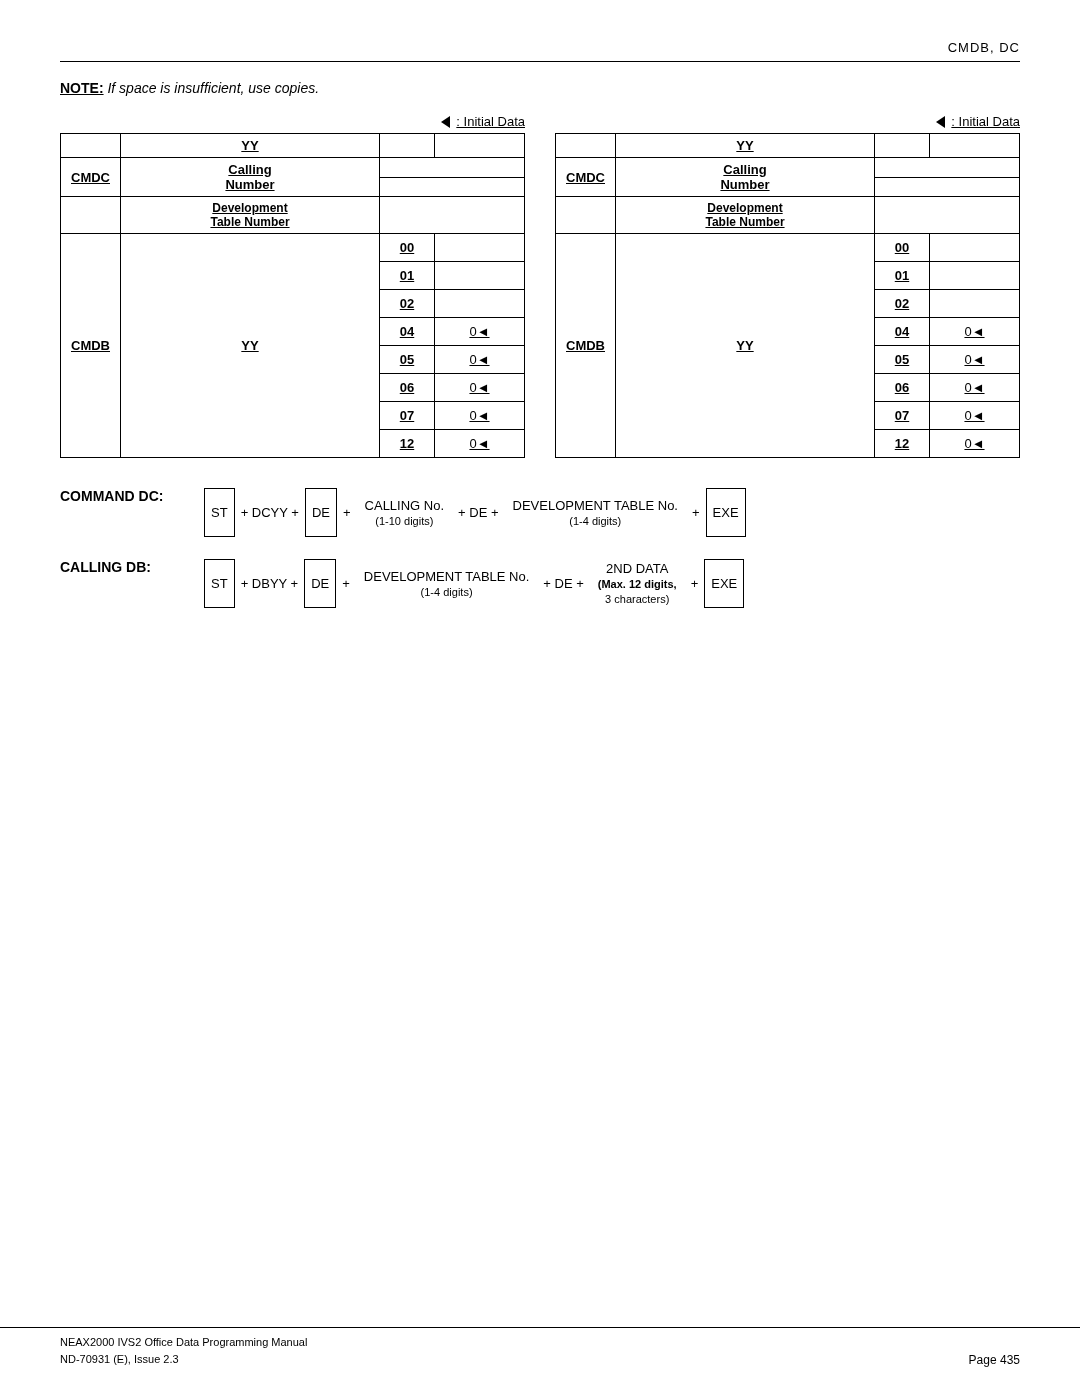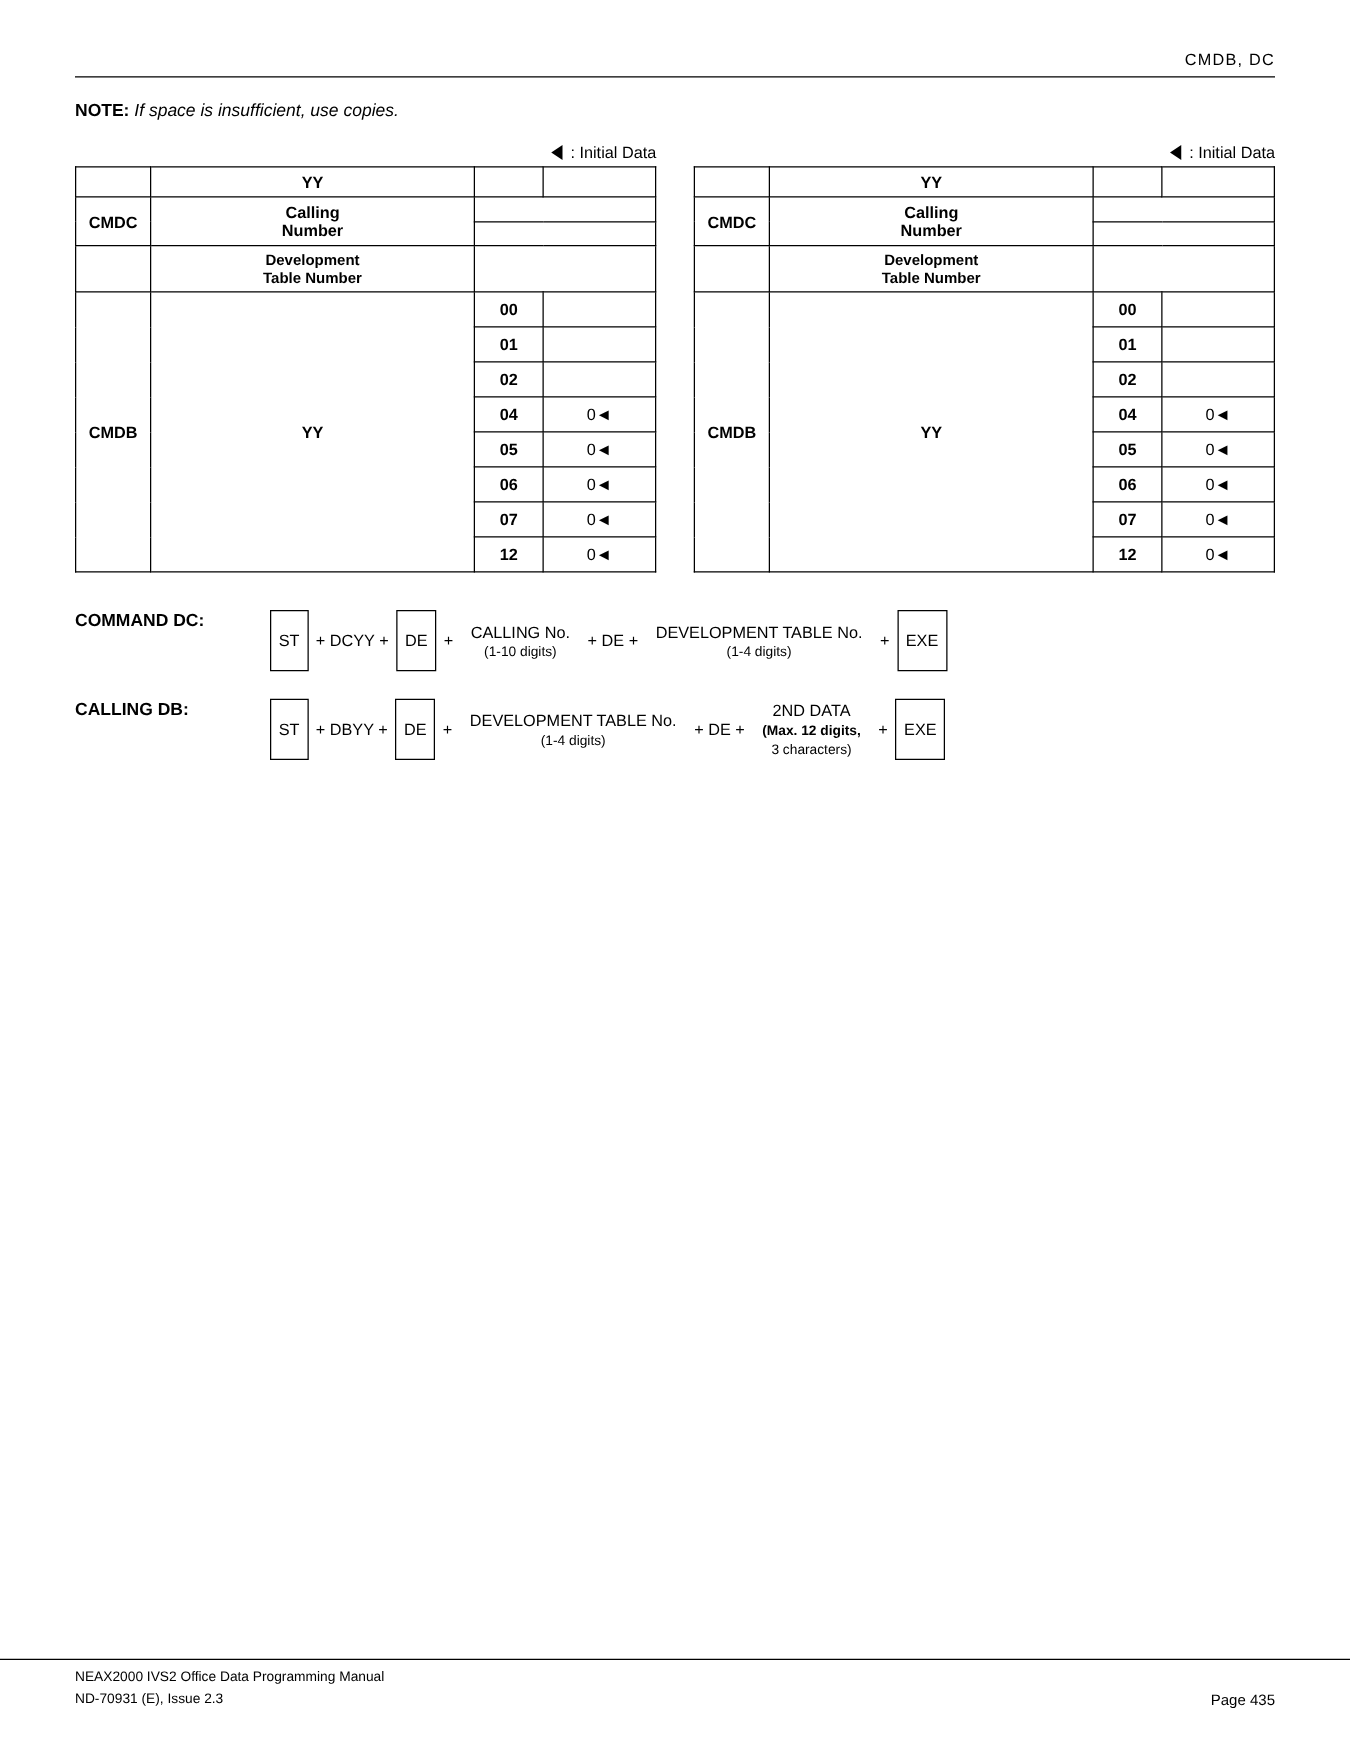--- a/index.html
+++ b/index.html
@@ -28,25 +28,27 @@
       font-size: 13px;
       font-weight: normal;
       letter-spacing: 1px;
     }
     .note-line {
       font-size: 14px;
       margin-bottom: 18px;
     }
     .note-line strong {
       font-weight: bold;
+      text-decoration: underline;
     }
     .tables-row {
       display: flex;
       gap: 30px;
       margin-bottom: 30px;
+      text-decoration: underline;
     }
     .table-block {
       flex: 1;
     }
     .initial-data-label {
       text-align: right;
       font-size: 13px;
       margin-bottom: 4px;
       display: flex;
       align-items: center;
@@ -73,21 +75,21 @@
       vertical-align: middle;
       font-size: 13px;
     }
     .commands-section {
       margin-top: 10px;
     }
     .command-row {
       display: flex;
       align-items: flex-start;
       margin-bottom: 22px;
-      gap: 16px;
+      gap: 4px;
     }
     .command-label {
       font-weight: bold;
       font-size: 14px;
       min-width: 140px;
       padding-top: 0;
       white-space: nowrap;
     }
     .cmd-box {
       display: inline-block;

